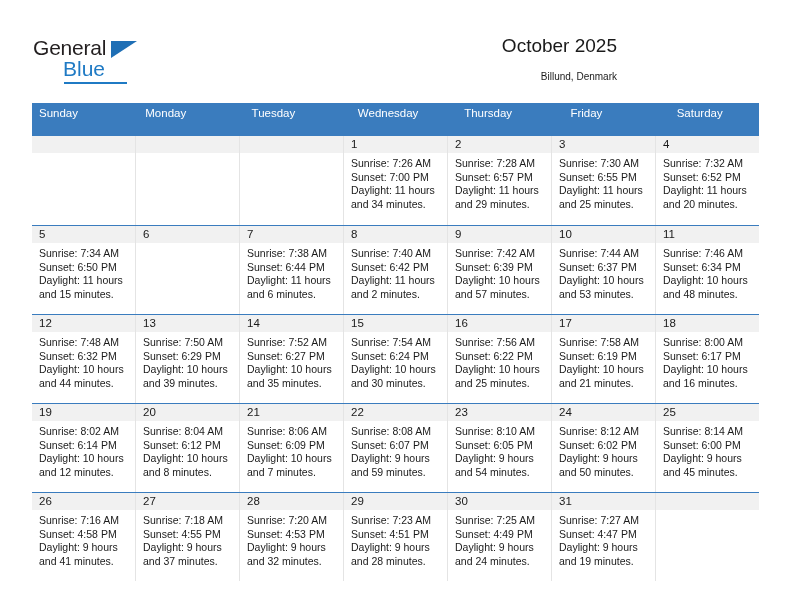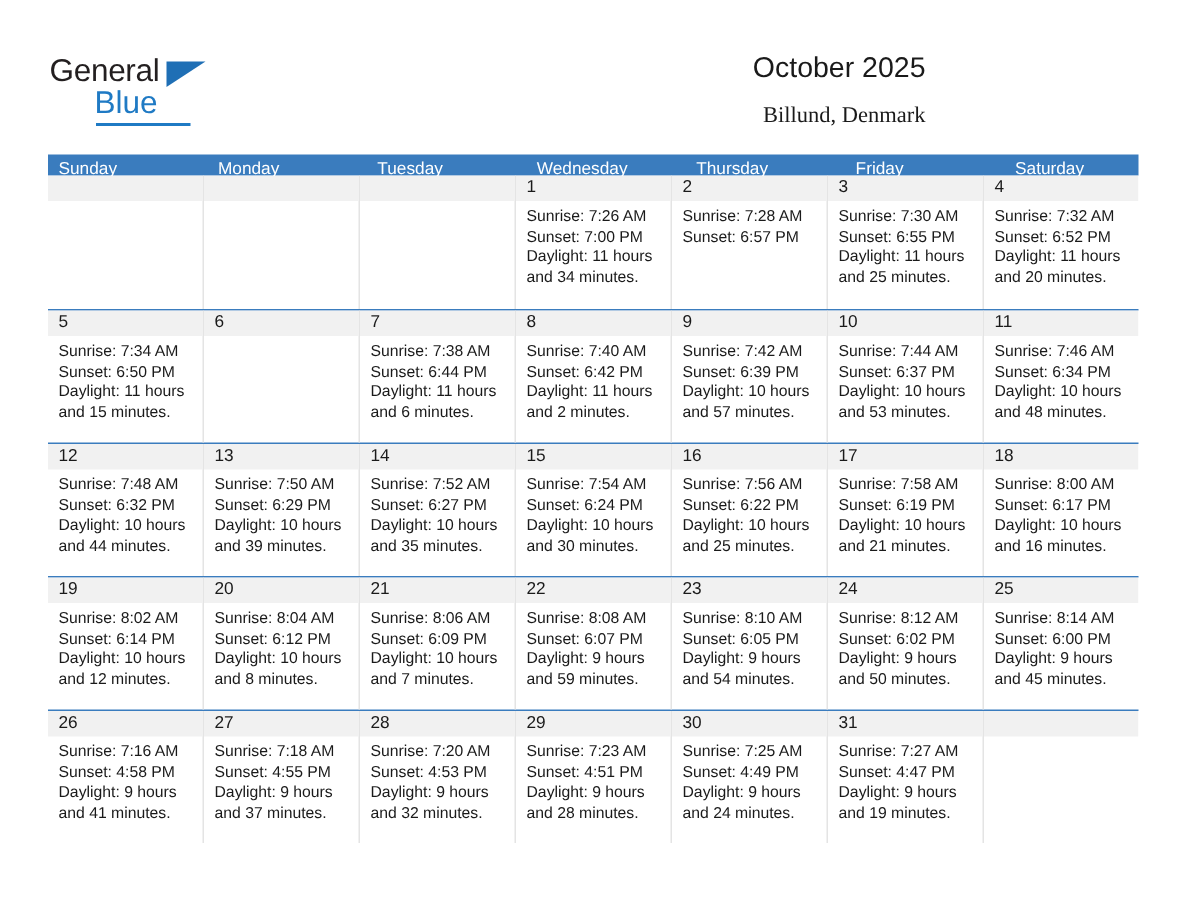--- a/index.html
+++ b/index.html
@@ -76,39 +76,38 @@
     text-align: right;
   }
   .cal-title {
     font-size: 19px;
     color: #1a1a1a;
     font-weight: normal;
     line-height: 32px;
     white-space: nowrap;
   }
   .cal-subtitle {
-    font-size: 15px;
+    font-size: 10px;
     color: #1a1a1a;
     line-height: 20px;
     margin-top: 5px;
     white-space: nowrap;
-    font-family: Liberation Serif, serif;
   }
 
   
   .calendar {
     position: absolute;
     left: 32px;
     top: 103px;
     width: 727px;
   }
   .dow-row {
     display: flex;
     background: #3a7cbe;
-    height: 14px;
+    height: 33px;
     gap: 17px;
   }
   .dow {
     flex: 1 1 0;
     color: #ffffff;
     font-size: 11.5px;
     line-height: 21px;
     padding-left: 7px;
     box-sizing: border-box;
     white-space: nowrap;
@@ -207,20 +206,21 @@
               <div>Sunrise: 7:26 AM</div>
               <div>Sunset: 7:00 PM</div>
               <div class="daylight">Daylight: 11 hours and 34 minutes.</div>
             </div>
           </div>
           <div class="cell">
             <div class="cell-head">2</div>
             <div class="cell-body">
               <div>Sunrise: 7:28 AM</div>
               <div>Sunset: 6:57 PM</div>
+              <div class="daylight">Daylight: 11 hours and 29 minutes.</div>
             </div>
           </div>
           <div class="cell">
             <div class="cell-head">3</div>
             <div class="cell-body">
               <div>Sunrise: 7:30 AM</div>
               <div>Sunset: 6:55 PM</div>
               <div class="daylight">Daylight: 11 hours and 25 minutes.</div>
             </div>
           </div>

